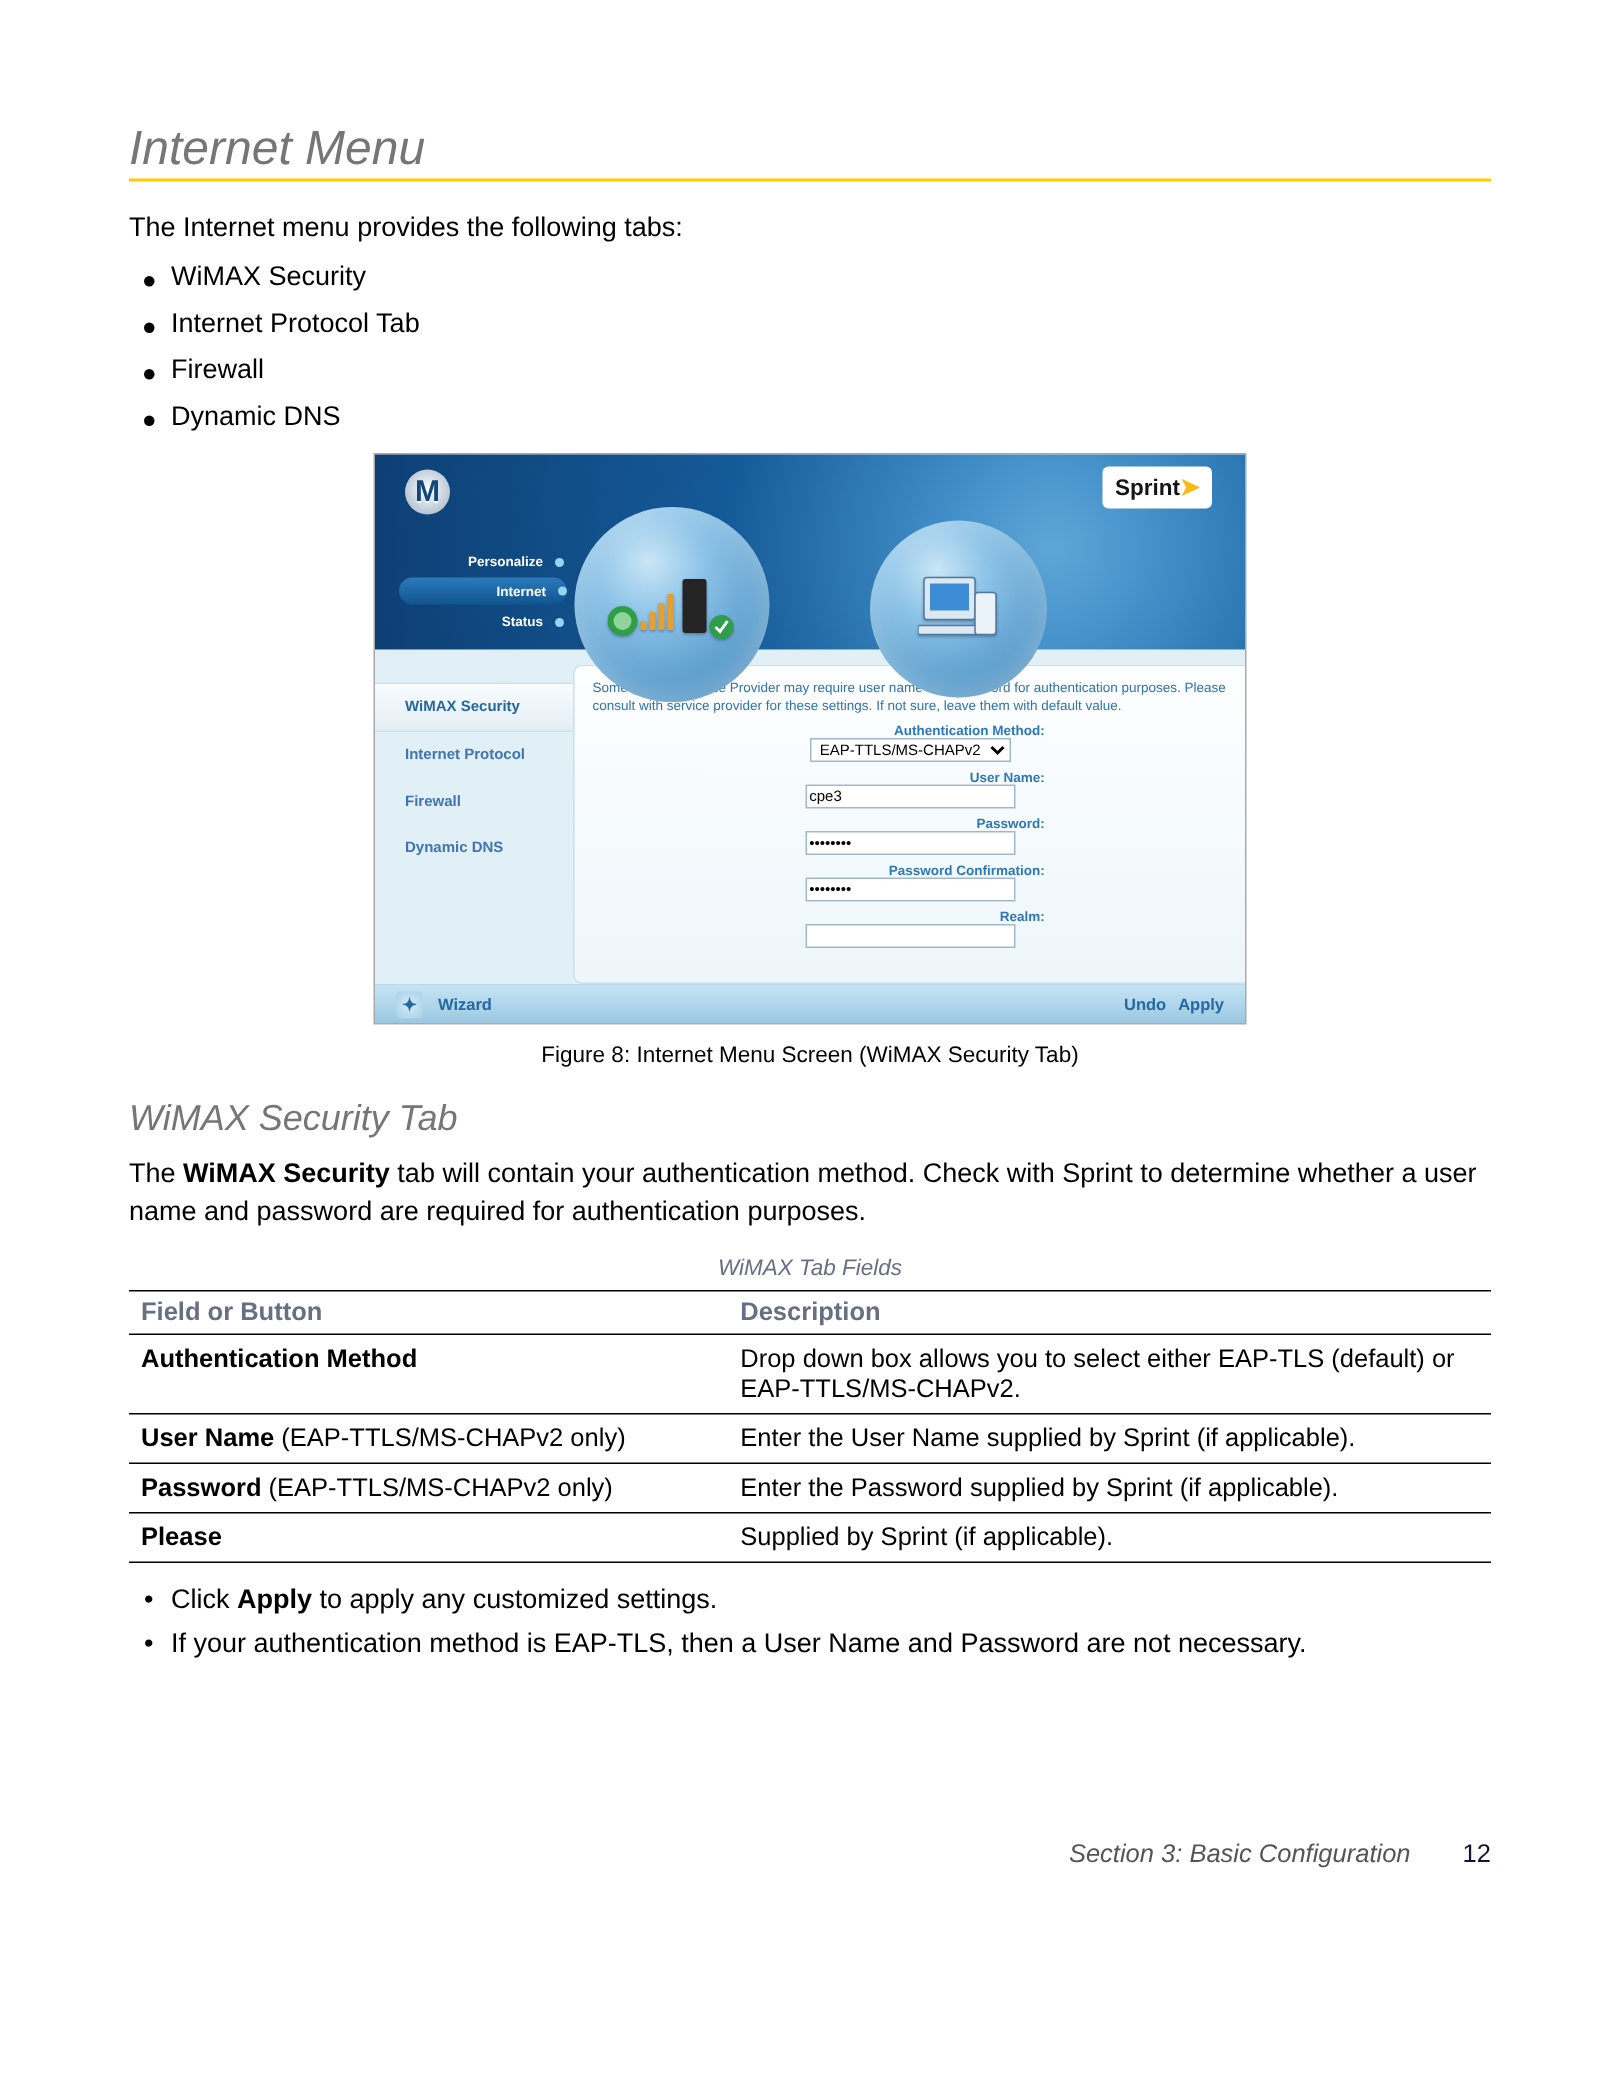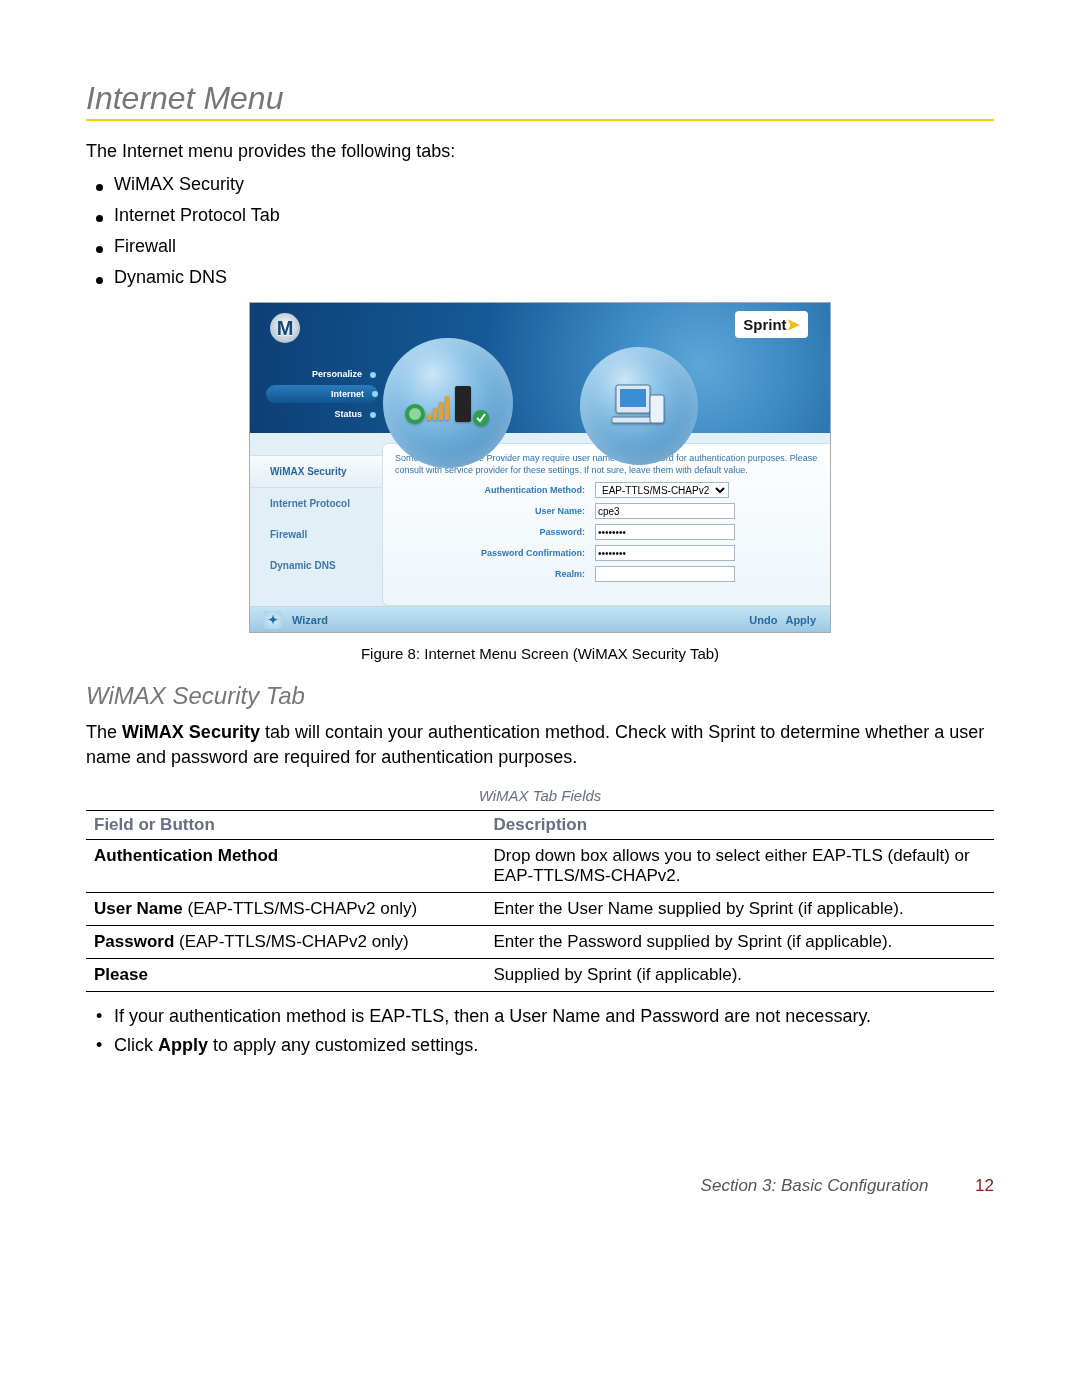--- a/index.html
+++ b/index.html
@@ -162,20 +162,21 @@
     border: 1px solid #cde1ec;
     border-right: none;
     border-radius: 6px 0 0 6px;
     padding: 8px 12px 18px 12px;
     font-family: Arial, sans-serif;
   }
   .form-note { font-size: 9px; color:#3074ad; line-height: 1.35; margin-bottom: 6px; }
   .form-row {
     display:flex; align-items:center;
     margin: 5px 0;
+    flex-direction: column;
   }
   .form-row label {
     width: 200px; text-align: right;
     font-size: 9px; font-weight: bold;
     color:#2d79b8;
     padding-right: 10px;
   }
   .form-row .field {
     font-size: 10px;
   }
@@ -274,22 +275,22 @@
   }
   .page-footer {
     text-align: right;
     font-style: italic;
     color:#555;
     font-size: 17px;
     margin-top: 120px;
   }
   .page-footer .num {
     font-style: normal;
-    color:#7f1d1d;
-    margin-left: 42px;
+    color:#0f172a;
+    margin-left: 30px;
   }
 </style>
 </head>
 <body>
 
 <div class="page">
   <h1 class="main-heading">Internet Menu</h1>
   <p class="intro">The Internet menu provides the following tabs:</p>
   <ul class="tabs-list">
     <li>WiMAX Security</li>
@@ -409,24 +410,24 @@
       </tr>
       <tr>
         <td><b>Please</b><span></span></td>
         <td>Supplied by Sprint (if applicable).</td>
       </tr>
     </tbody>
   </table>
 
   <ul class="notes">
     <li>
-      <span>If your authentication method is EAP-TLS, then a User Name and Password are not necessary.</span><b></b><span></span>
+      <span>Click </span><b>Apply</b><span> to apply any customized settings.</span>
     </li>
     <li>
-      <span>Click </span><b>Apply</b><span> to apply any customized settings.</span>
+      <span>If your authentication method is EAP-TLS, then a User Name and Password are not necessary.</span><b></b><span></span>
     </li>
   </ul>
 
   <div class="page-footer">
     <span>Section 3: Basic Configuration</span>
     <span class="num">12</span>
   </div>
 </div>
 
 </body></html>

